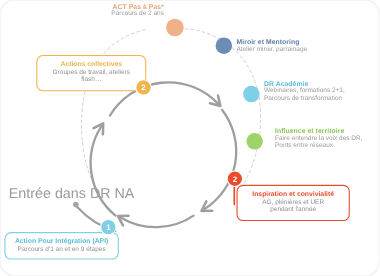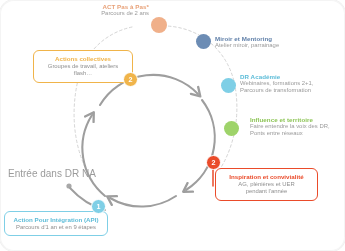--- a/index.html
+++ b/index.html
@@ -88,21 +88,21 @@
     display: flex;
     align-items: center;
     justify-content: center;
     border: 1.6px solid #ffffff;
     box-sizing: border-box;
   }
 
   
   .plain {
     position: absolute;
-    font-size: 10px;
+    font-size: 13px;
     color: #9b9b9b;
     white-space: nowrap;
   }
 </style>
 </head>
 <body>
 
 <div id="canvas">
 
   <svg class="layer" viewBox="0 0 345 251">

